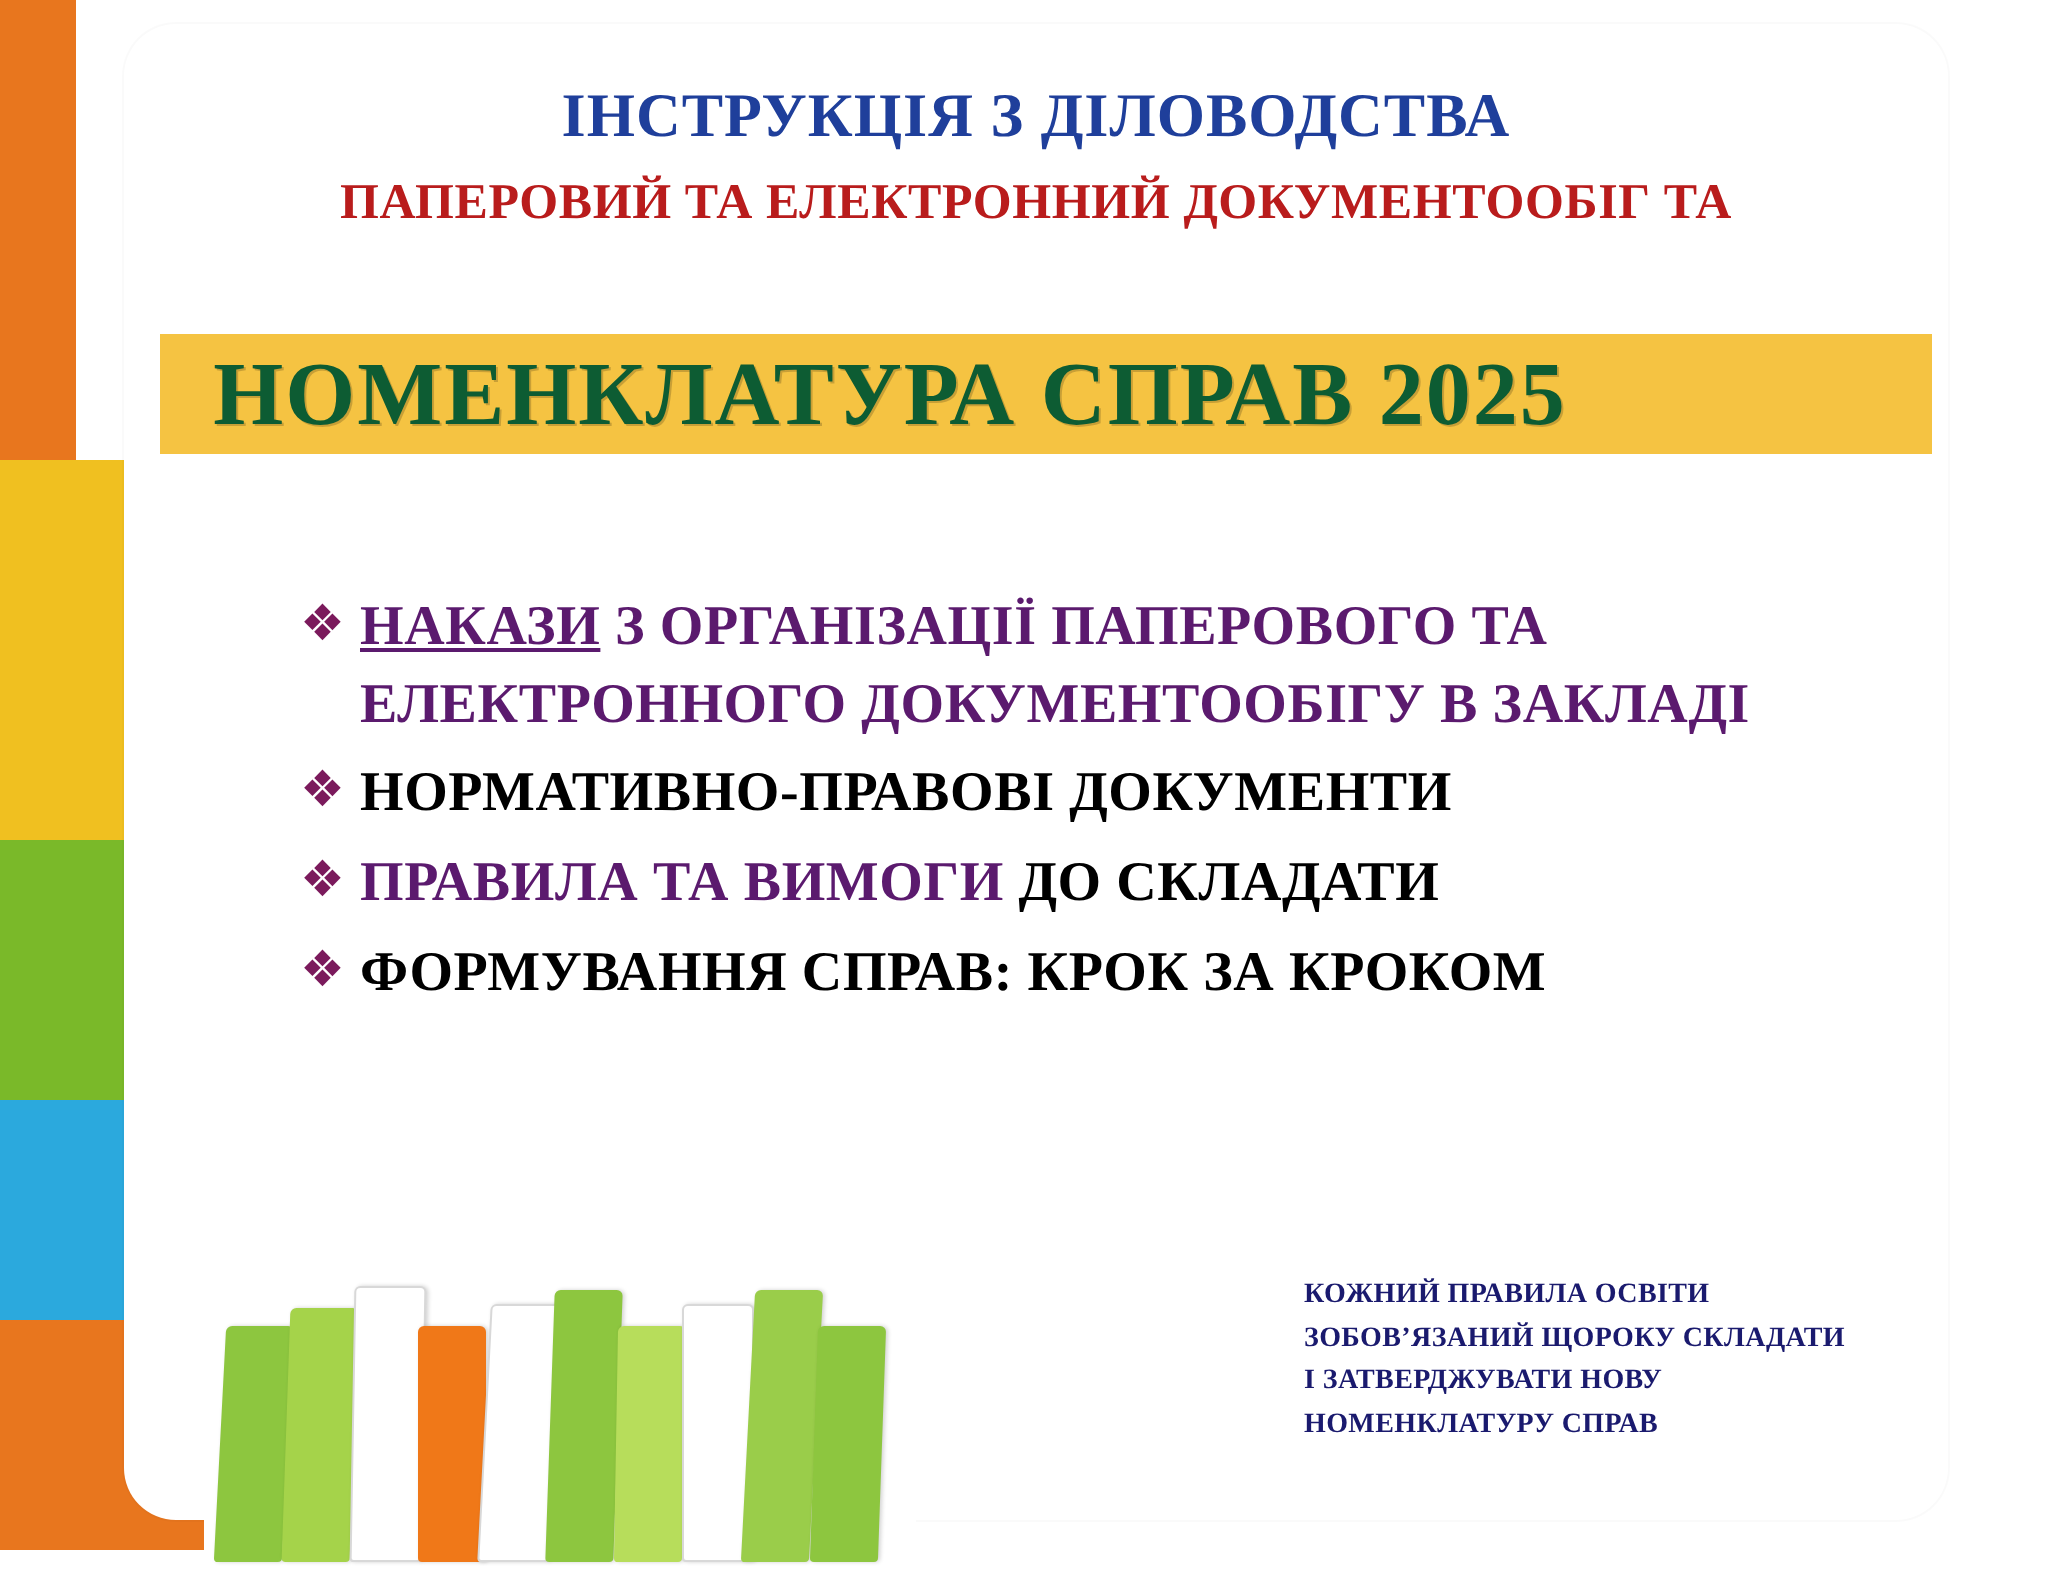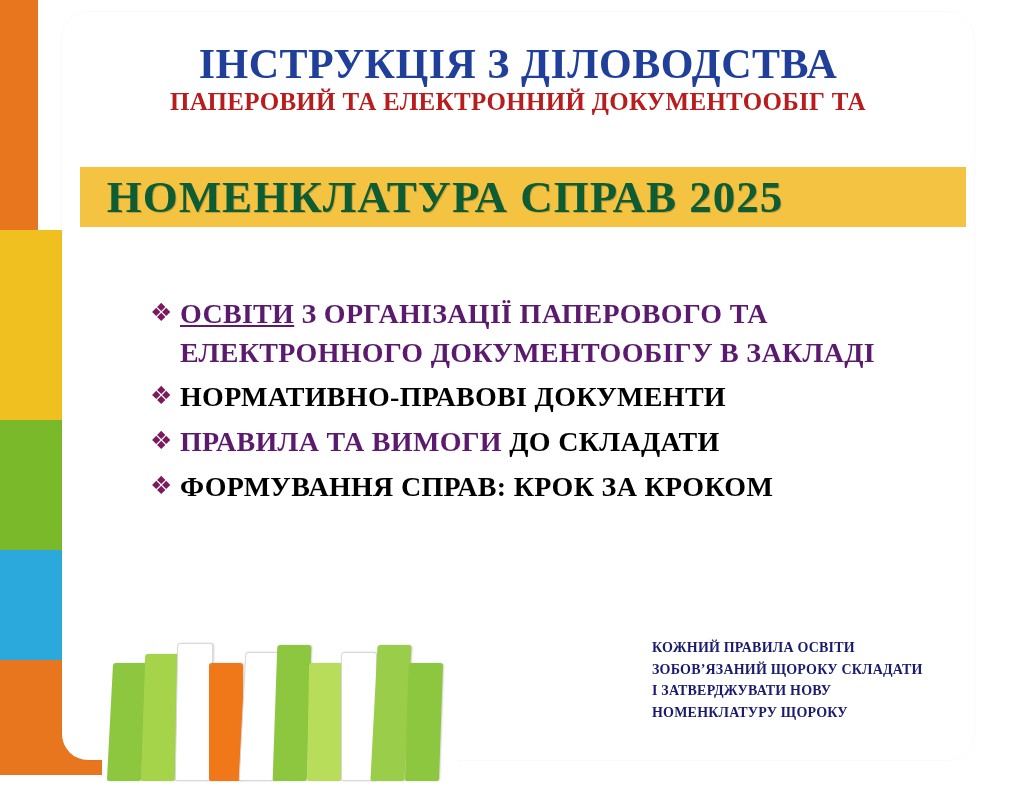--- a/index.html
+++ b/index.html
@@ -116,21 +116,21 @@
   }
 
   
   .title-1 {
     position: absolute;
     left: 0;
     top: 28px;
     width: 912px;
     text-align: center;
     color: #1f3f9b;
-    font-size: 42px;
+    font-size: 31px;
     font-weight: bold;
     letter-spacing: 0.5px;
     white-space: nowrap;
   }
   .title-2 {
     position: absolute;
     left: 26px;
     top: 74px;
     width: 860px;
     text-align: center;
@@ -252,21 +252,21 @@
 
     <div class="title-1">ІНСТРУКЦІЯ З ДІЛОВОДСТВА</div>
     <div class="title-2">ПАПЕРОВИЙ  ТА  ЕЛЕКТРОННИЙ  ДОКУМЕНТООБІГ  ТА</div>
 
     <div class="banner"></div>
     <div class="banner-text">НОМЕНКЛАТУРА  СПРАВ   2025</div>
 
     <div class="bullets" id="bullet-list">
         <div class="bullet-row">
           <span class="bullet-mark">❖</span>
-          <span class="bullet-text"><span class="seg c-purple seg-under">ОСВІТИ</span><span class="seg c-purple"> З  ОРГАНІЗАЦІЇ  ПАПЕРОВОГО  ТА  ЕЛЕКТРОННОГО  ДОКУМЕНТООБІГУ  В  ЗАКЛАДІ</span></span>
+          <span class="bullet-text"><span class="seg c-purple seg-under">НАКАЗИ</span><span class="seg c-purple"> З  ОРГАНІЗАЦІЇ  ПАПЕРОВОГО  ТА  ЕЛЕКТРОННОГО  ДОКУМЕНТООБІГУ  В  ЗАКЛАДІ</span></span>
         </div>
         <div class="bullet-row">
           <span class="bullet-mark">❖</span>
           <span class="bullet-text"><span class="seg c-red">НОРМАТИВНО-ПРАВОВІ ДОКУМЕНТИ</span></span>
         </div>
         <div class="bullet-row">
           <span class="bullet-mark">❖</span>
           <span class="bullet-text"><span class="seg c-purple">ПРАВИЛА ТА ВИМОГИ </span><span class="seg c-red">ДО СКЛАДАТИ</span></span>
         </div>
         <div class="bullet-row">
@@ -285,17 +285,17 @@
         <div class="folder" style="left: 206px; width: 34px; height: 118px; background: rgb(183, 221, 91); transform: skewX(-1deg);"></div>
         <div class="folder" style="left: 239px; width: 34px; height: 127px; background: rgb(255, 255, 255); border: 1px solid rgb(216, 216, 216); transform: skewX(0deg);"></div>
         <div class="folder" style="left: 272px; width: 34px; height: 136px; background: rgb(154, 205, 74); transform: skewX(-3deg);"></div>
         <div class="folder" style="left: 305px; width: 34px; height: 118px; background: rgb(141, 198, 63); transform: skewX(-2deg);"></div>
       </div>
 
     <div class="note" id="note">
         <div>КОЖНИЙ ПРАВИЛА ОСВІТИ</div>
         <div>ЗОБОВ’ЯЗАНИЙ  ЩОРОКУ СКЛАДАТИ</div>
         <div>І ЗАТВЕРДЖУВАТИ  НОВУ</div>
-        <div>НОМЕНКЛАТУРУ  ЩОРОКУ</div>
+        <div>НОМЕНКЛАТУРУ  СПРАВ</div>
       </div>
 
   </div>
 </div>
 
 </body></html>

